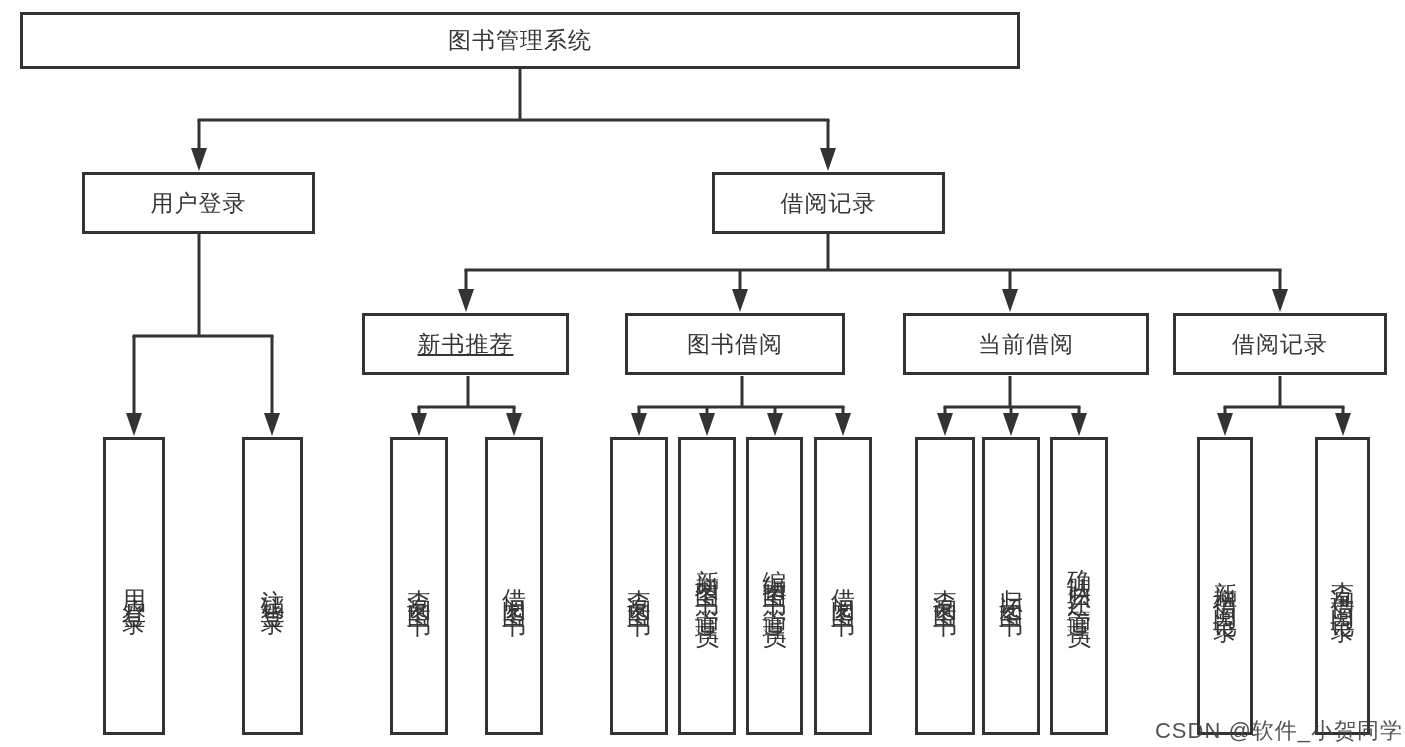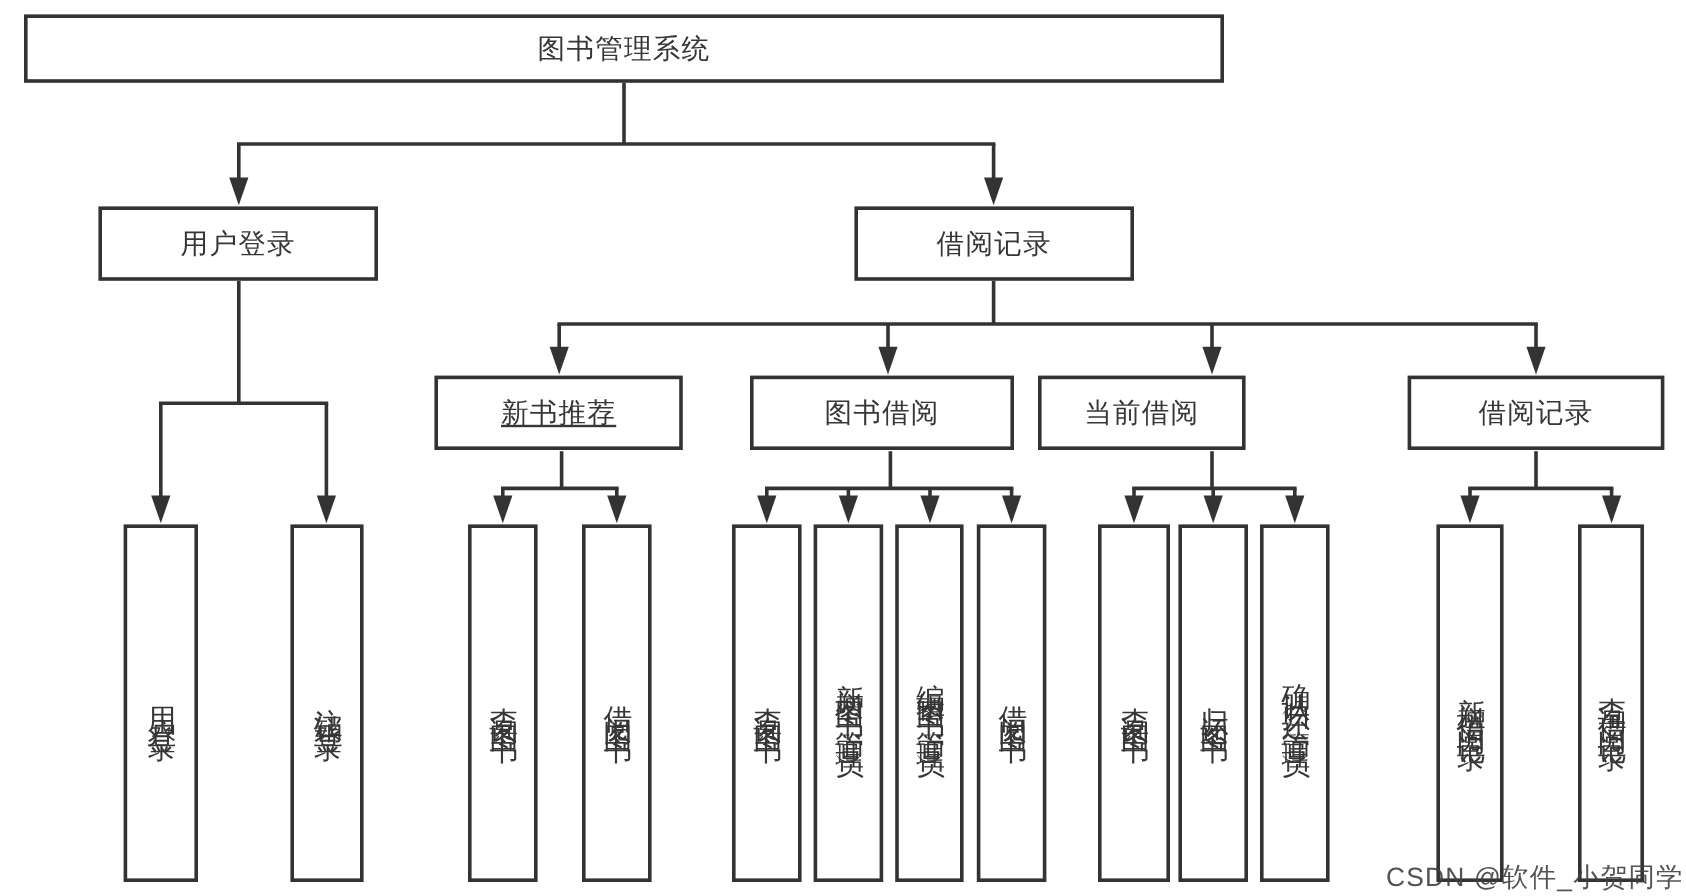--- a/index.html
+++ b/index.html
@@ -117,21 +117,21 @@
     </g>
   </svg>
 
   <div class="box hbox" style="left:20px;top:12px;width:1000px;height:57px;">图书管理系统</div>
 
   <div class="box hbox" style="left:82px;top:172px;width:233px;height:62px;">用户登录</div>
   <div class="box hbox" style="left:712px;top:172px;width:233px;height:62px;">借阅记录</div>
 
   <div class="box hbox" style="left:362px;top:313px;width:207px;height:62px;text-decoration:underline;">新书推荐</div>
   <div class="box hbox" style="left:625px;top:313px;width:220px;height:62px;">图书借阅</div>
-  <div class="box hbox" style="left:865px;top:313px;width:173px;height:62px;">当前借阅</div>
+  <div class="box hbox" style="left:903px;top:313px;width:246px;height:62px;">当前借阅</div>
   <div class="box hbox" style="left:1173px;top:313px;width:214px;height:62px;">借阅记录</div>
 
   <div class="box vbox" style="left:103px;top:437px;width:62px;height:298px;">
     <span>用户登录</span>
   </div>
   <div class="box vbox" style="left:242px;top:437px;width:61px;height:298px;">
     <span>注销登录</span>
   </div>
 
   <div class="box vbox" style="left:390px;top:437px;width:58px;height:298px;">

